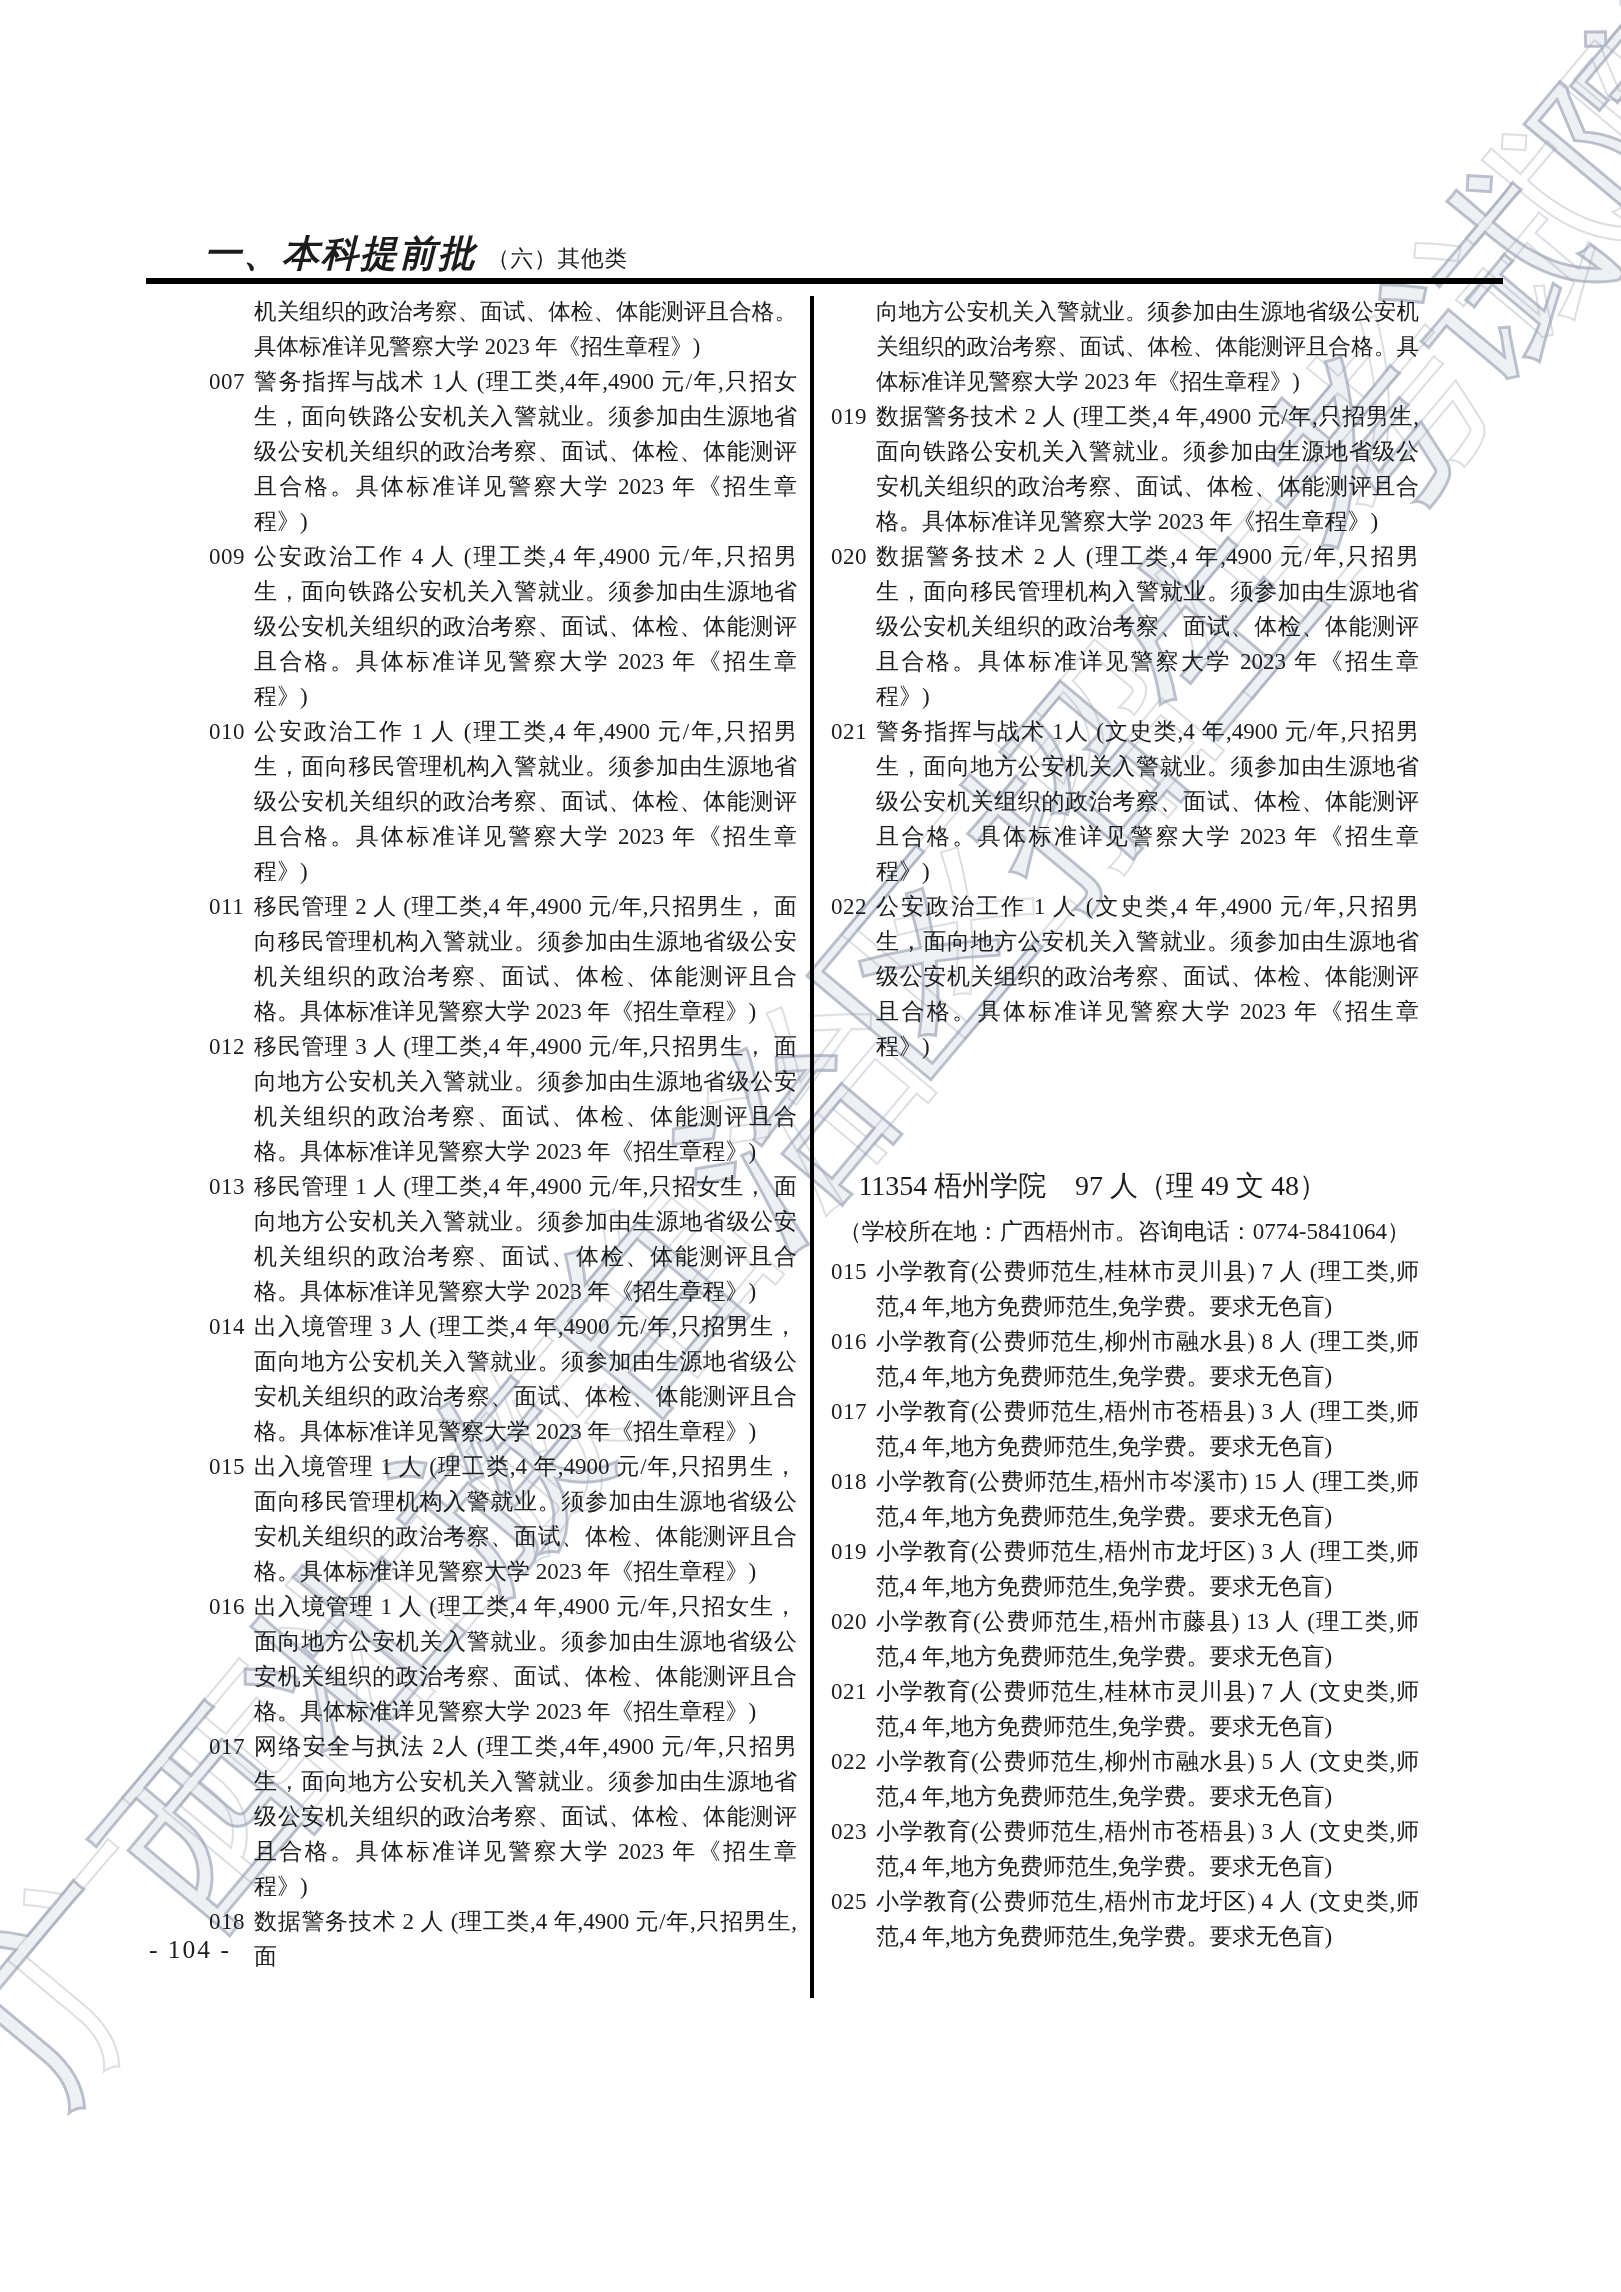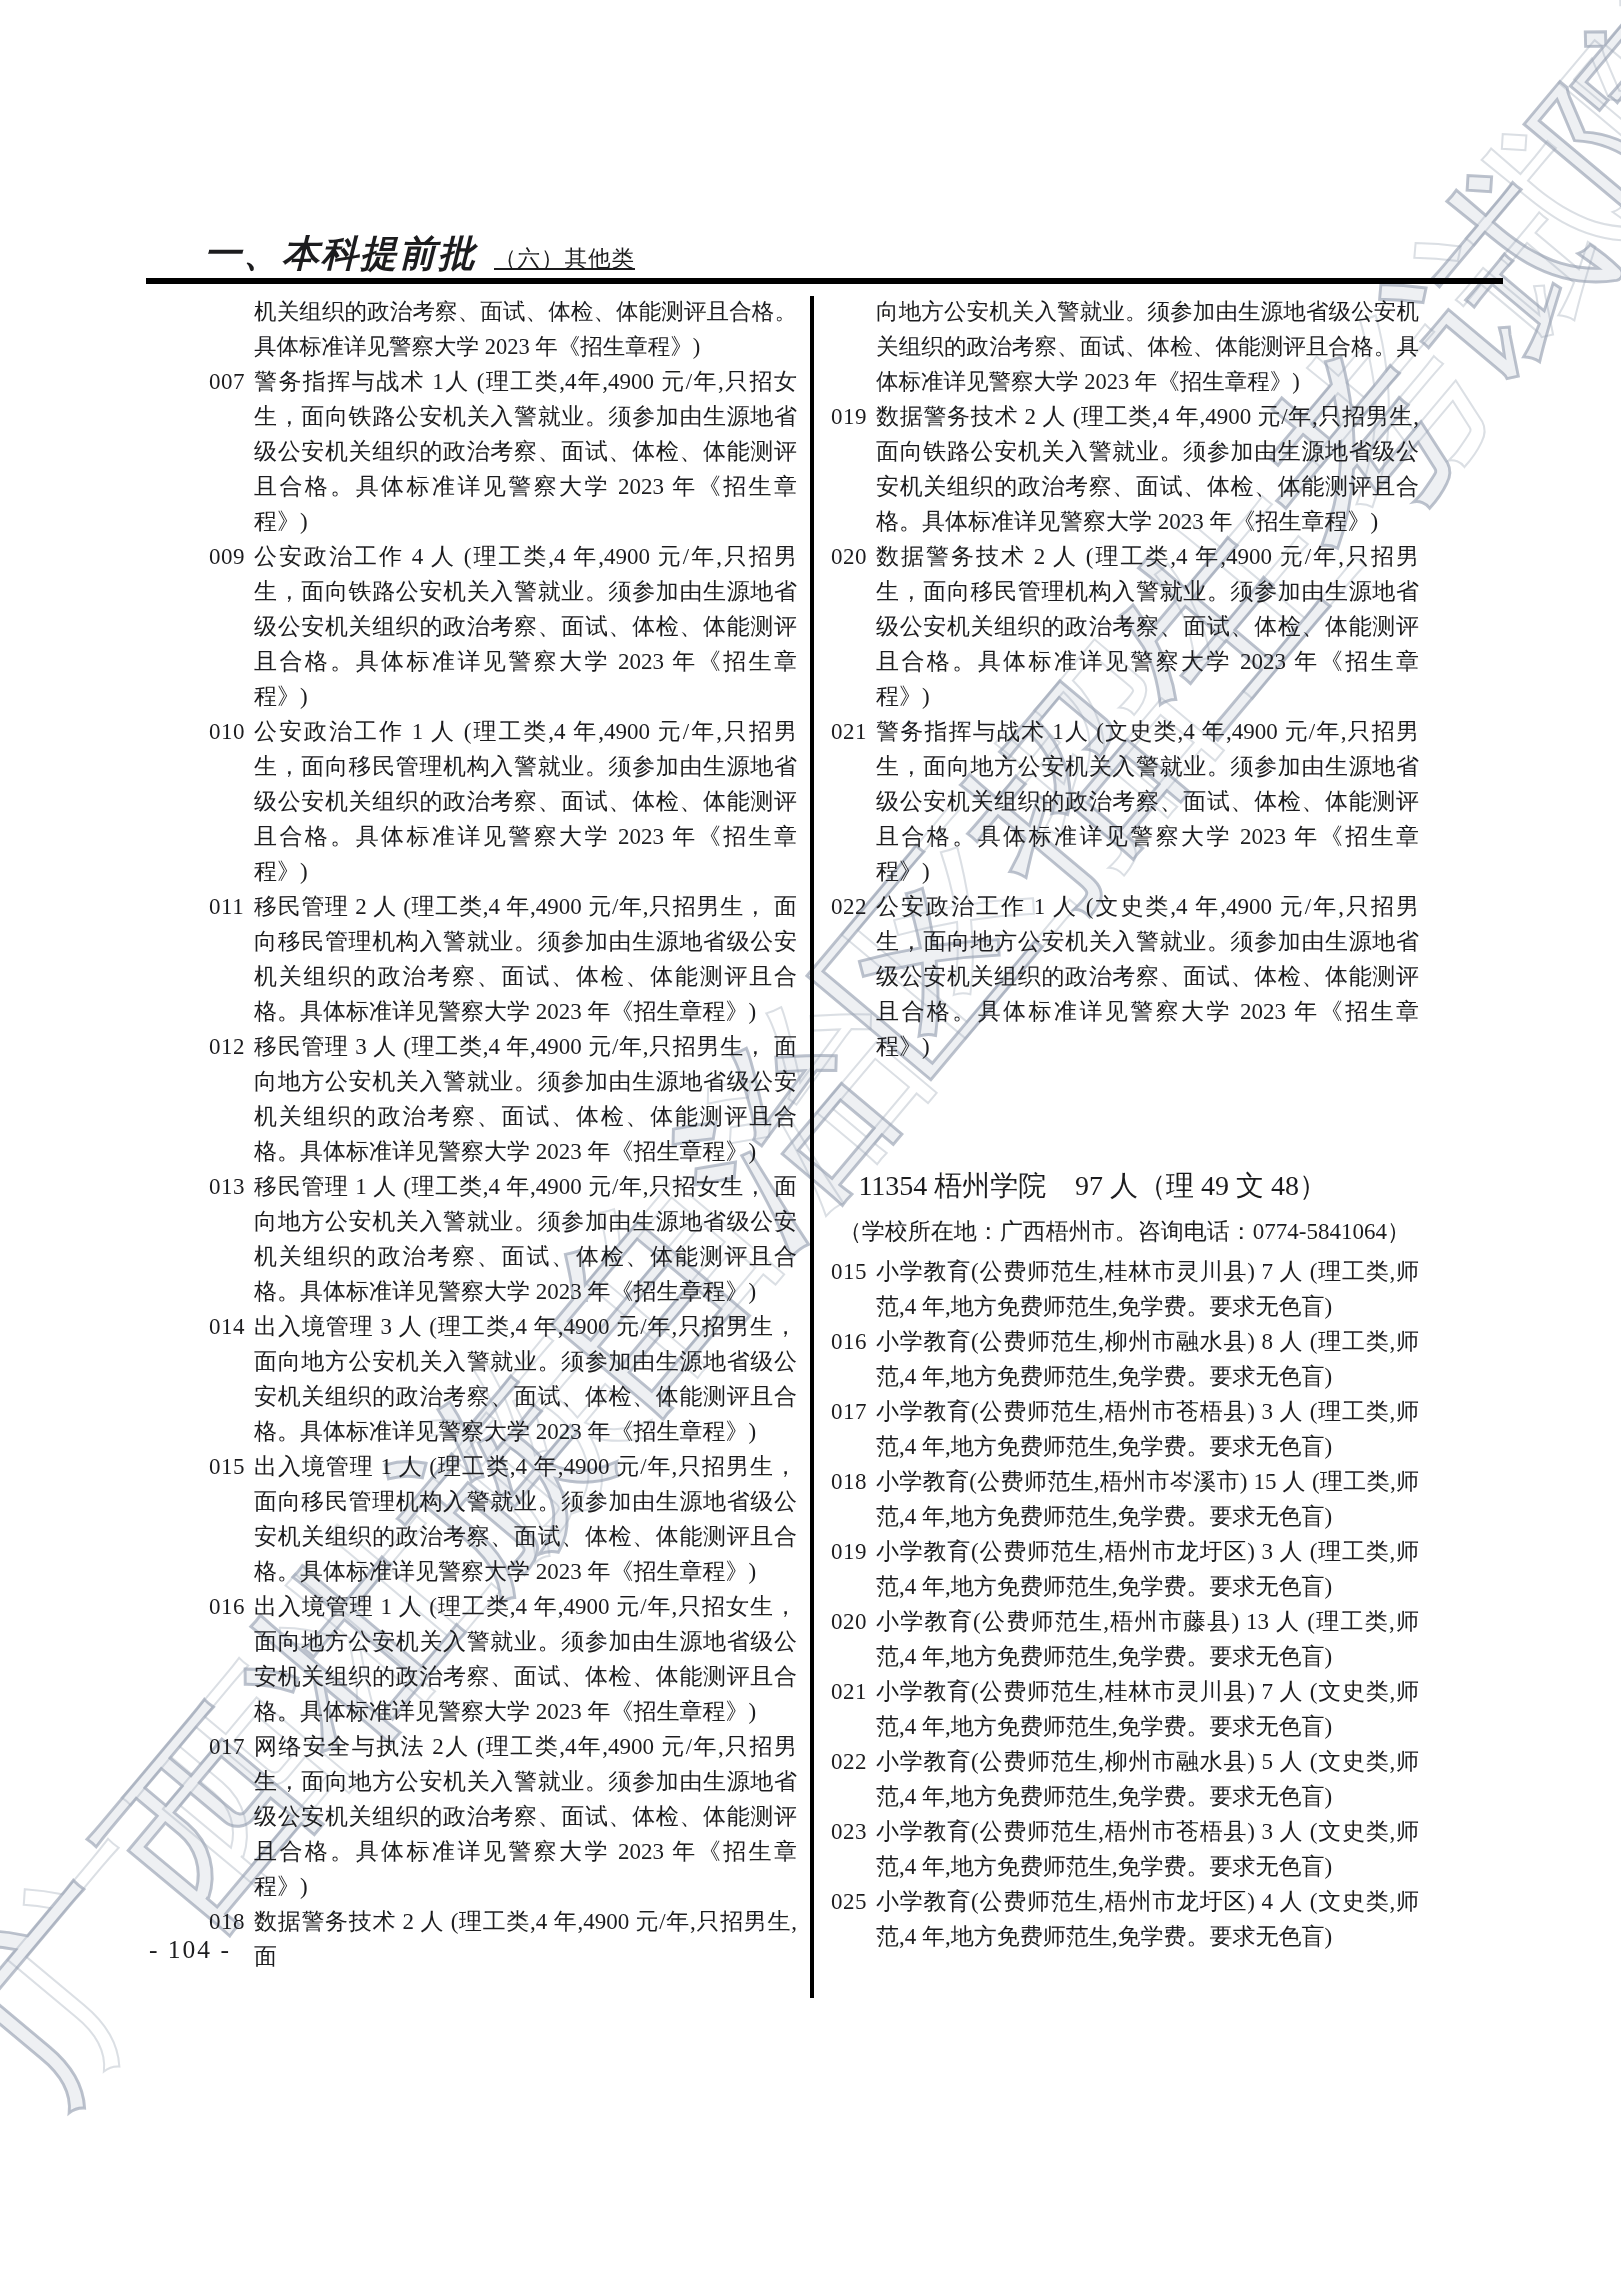--- a/index.html
+++ b/index.html
@@ -29,21 +29,21 @@
     font-weight:400;
   }
   .watermark span.echo{
     left:54px;
     -webkit-text-stroke:2px rgba(152,162,178,0.35);
     color:transparent;
   }
   
   .hdr{position:absolute;left:204px;top:229px;white-space:nowrap;z-index:2;}
   .hdr .t{font-size:37px;font-weight:bold;letter-spacing:2px;font-style:italic;}
-  .hdr .s{font-size:22.5px;font-weight:normal;margin-left:17px;letter-spacing:1px;text-decoration:underline;}
+  .hdr .s{font-size:22.5px;font-weight:normal;margin-left:10px;letter-spacing:1px;}
   .hdr-rule{position:absolute;left:146px;top:278px;width:1357px;height:5.9px;background:#000;z-index:2;}
   
   .col{position:absolute;top:294px;width:588px;z-index:1;}
   .col-left{left:209px;}
   .col-right{left:831px;}
   .lead{
     margin-left:45px;
     font-size:22.5px;line-height:35px;
     text-align:justify;text-align-last:left;
   }

